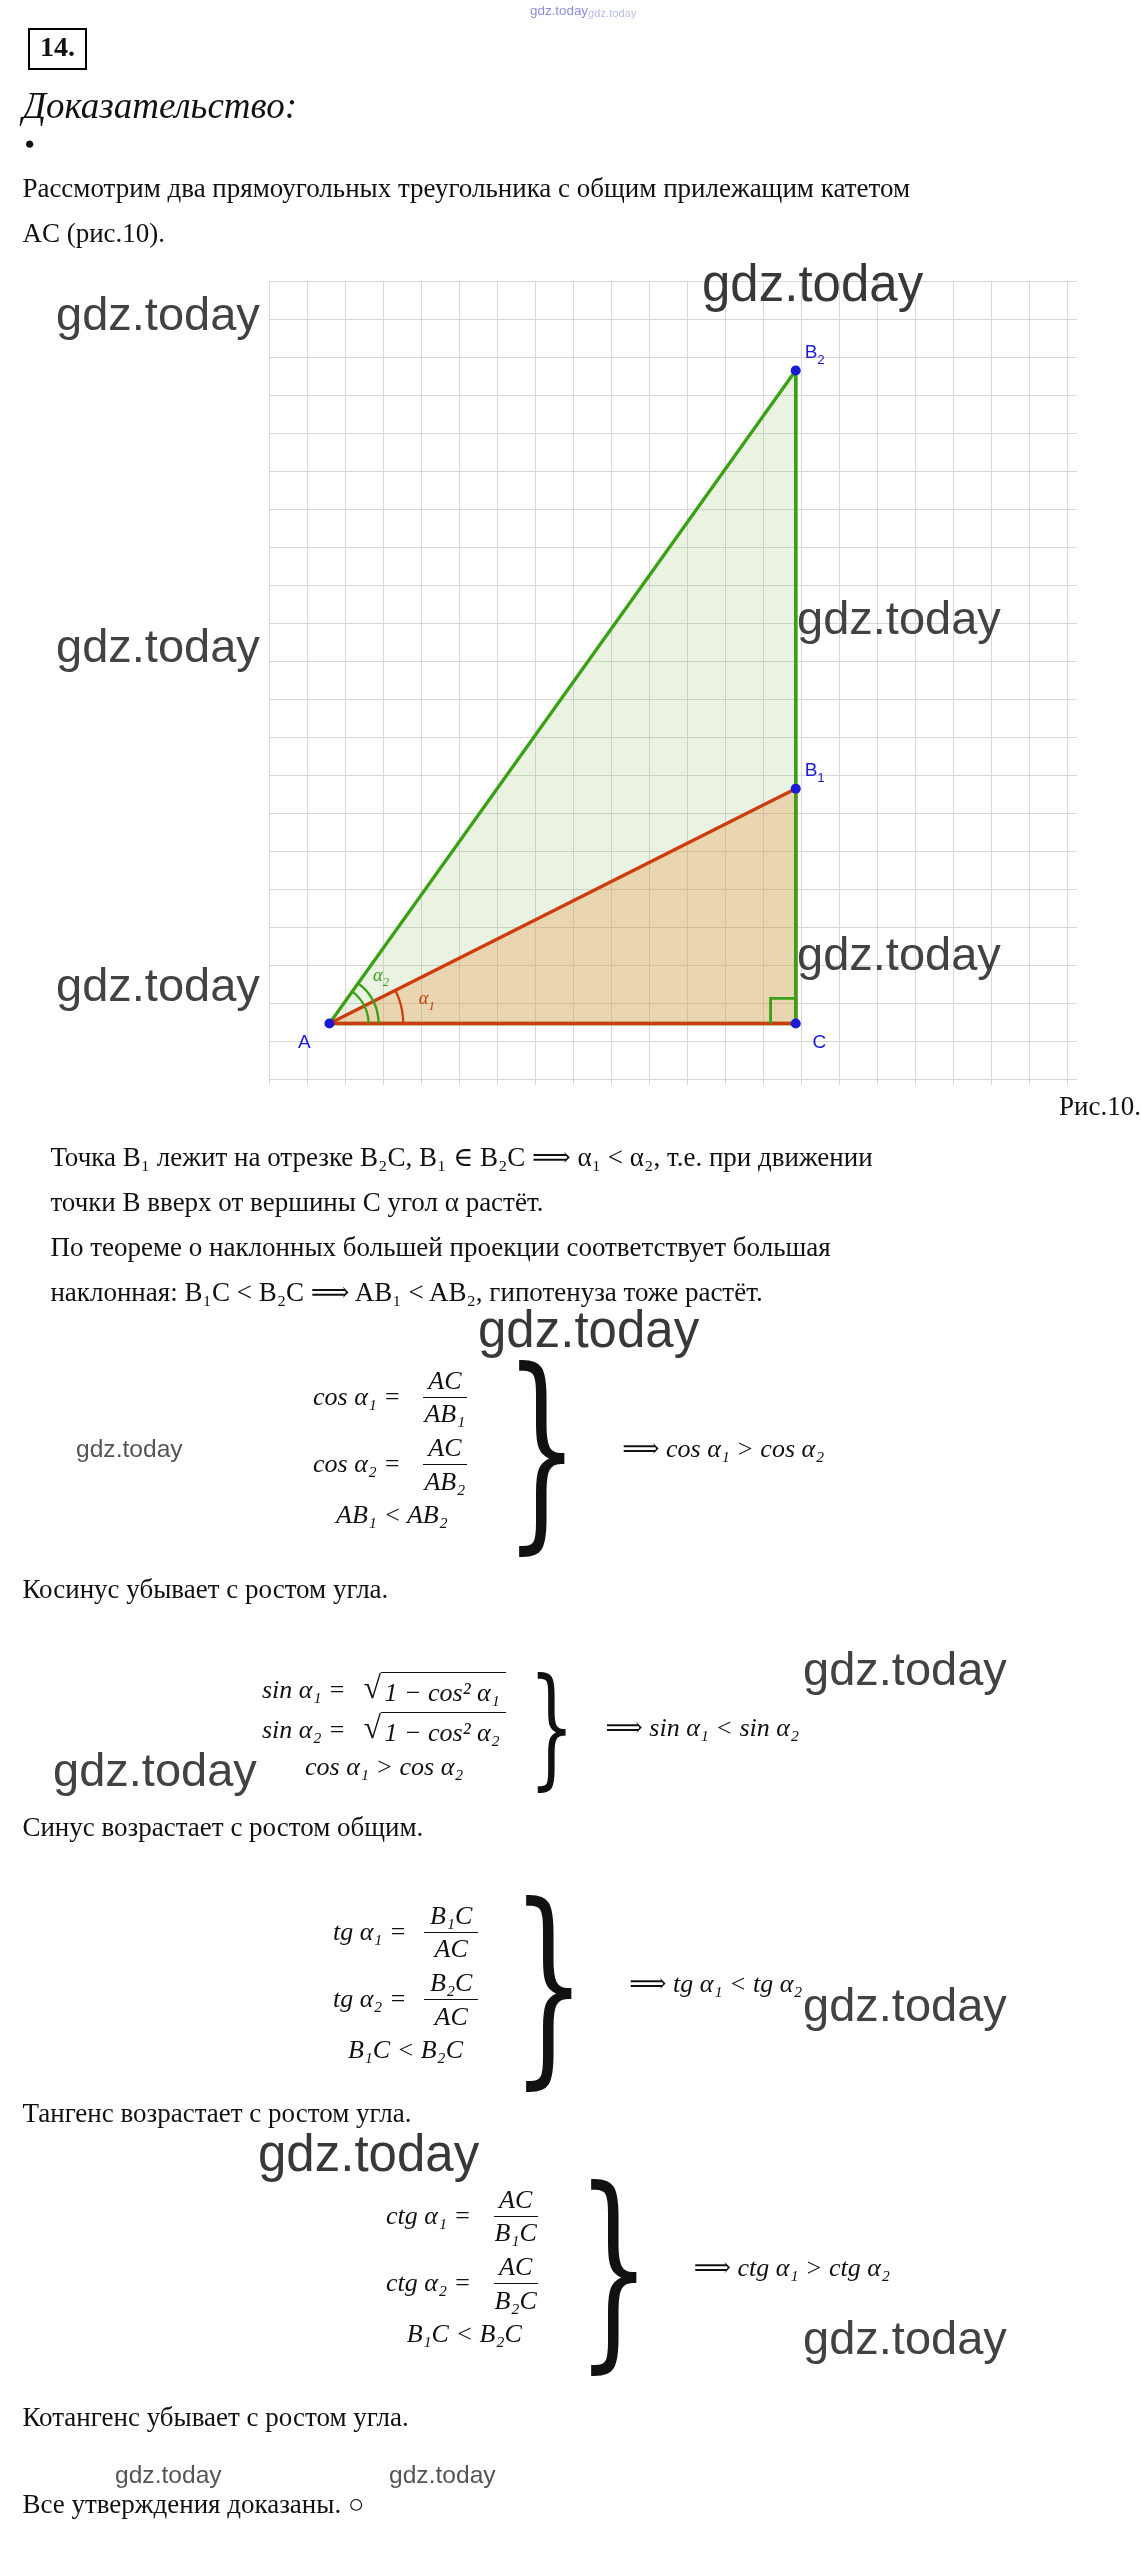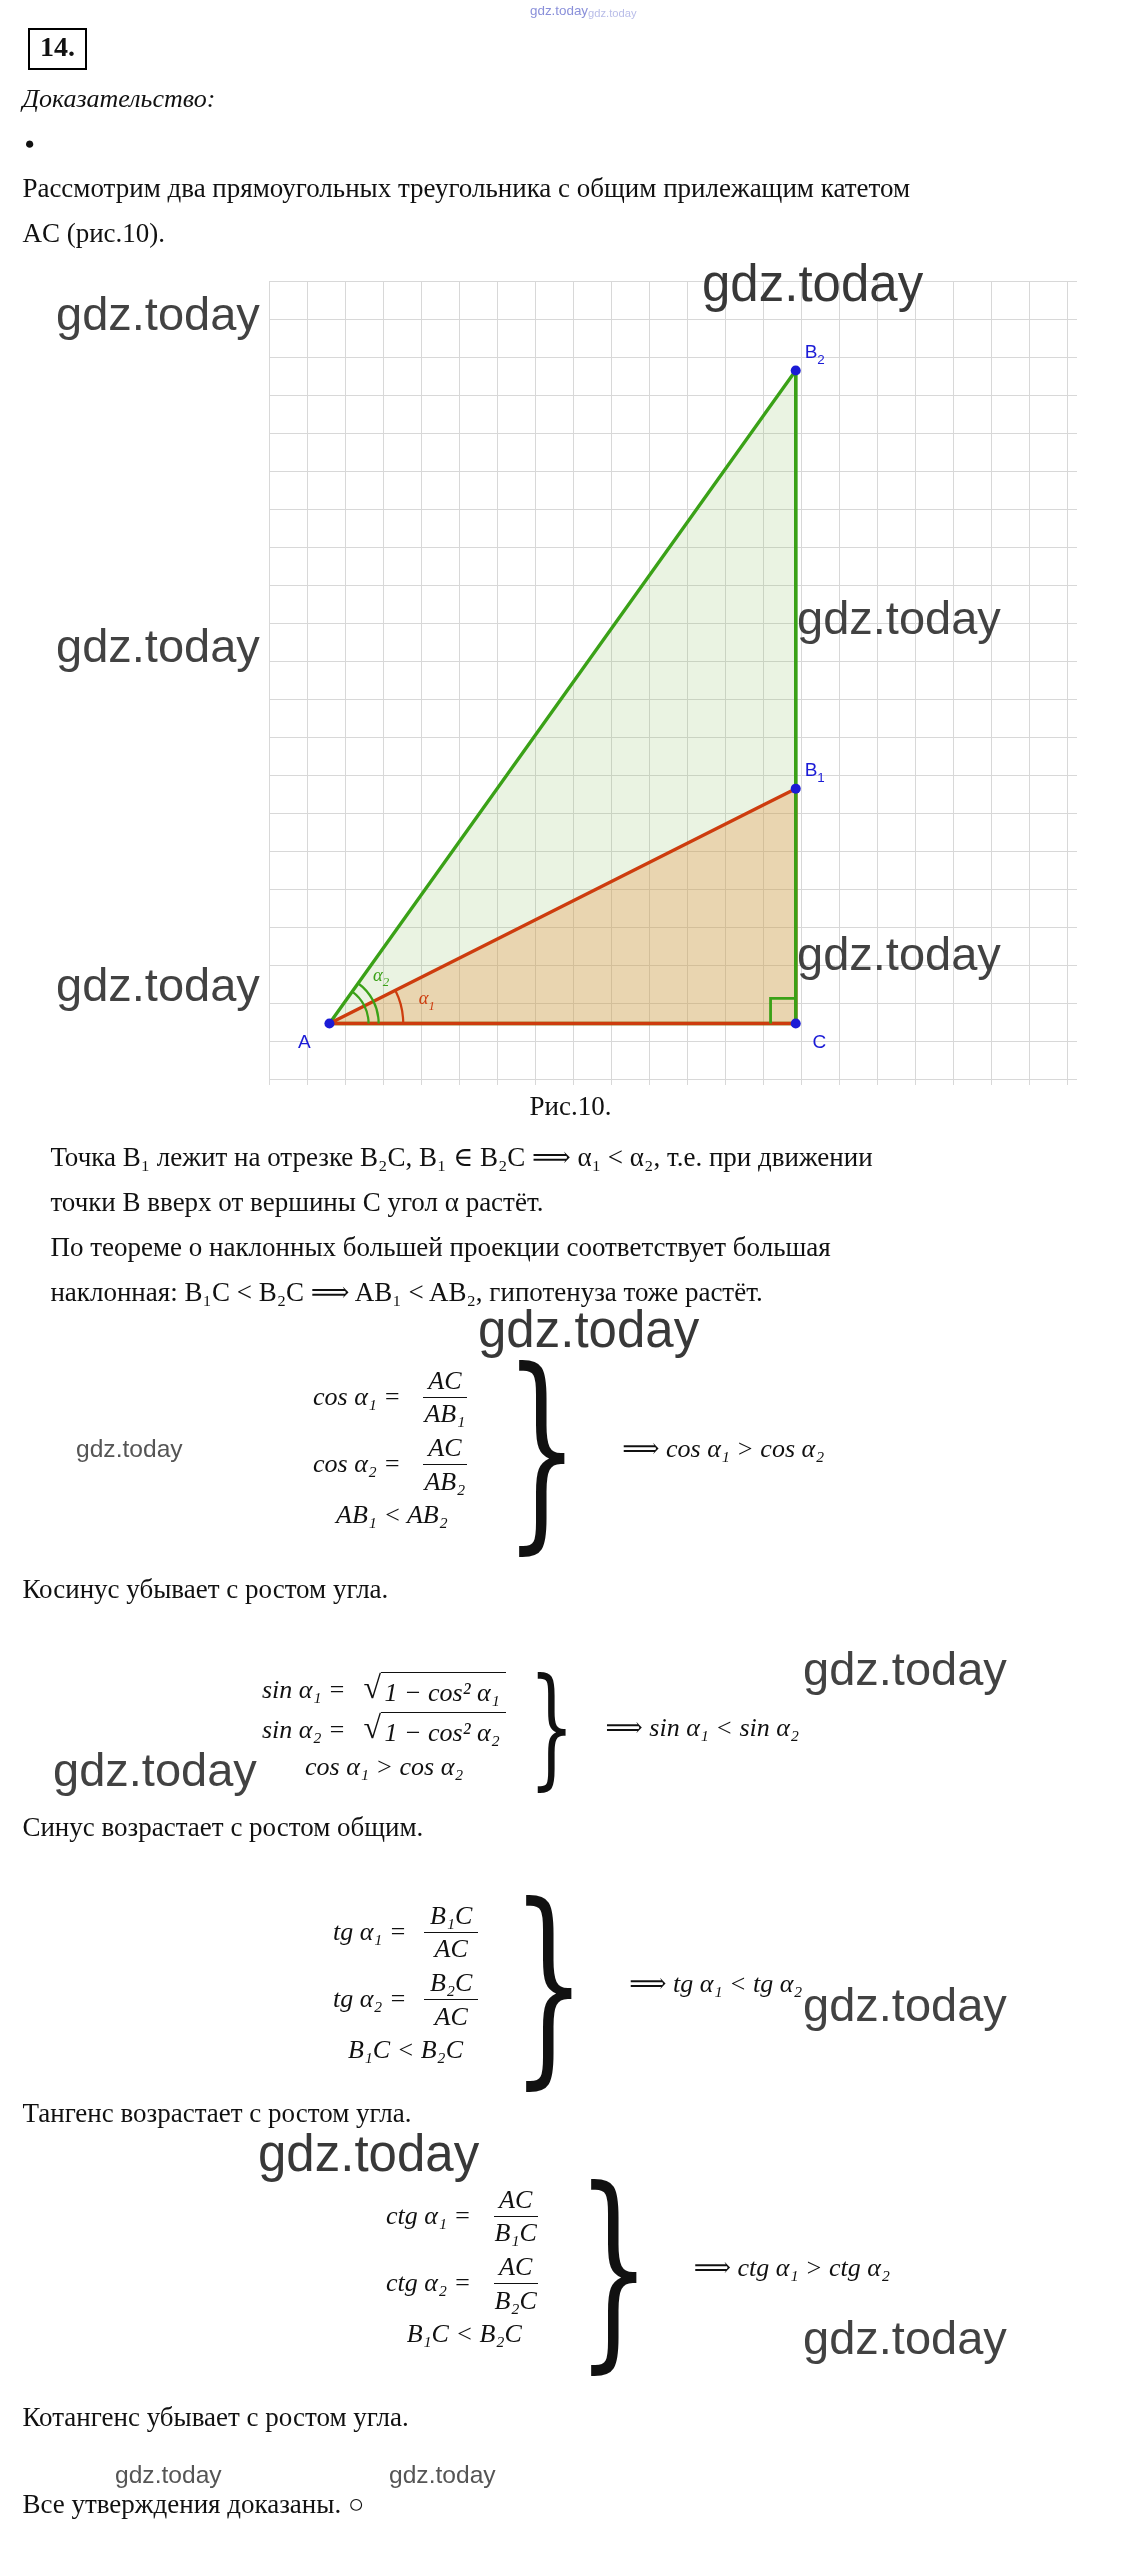--- a/index.html
+++ b/index.html
@@ -5,21 +5,21 @@
   html,body { margin:0; padding:0; }
   body {
     width:1141px; height:2576px; position:relative; background:#ffffff;
     font-family:"Liberation Serif","DejaVu Serif",serif; color:#111;
     overflow:hidden;
   }
   .abs { position:absolute; }
 
   
   .number-box { border:2.2px solid #000; font-weight:bold; font-size:28px; padding:1.1px 10px 4.5px; display:inline-block;margin-left:8px; }
-  .proof { font-style:italic; font-size:26px; }
+  .proof { font-style:italic; font-size:37px; }
   .bullet { font-size:17px; }
   .para { font-size:27px; line-height:45px; white-space:nowrap; }
 
   
   .figure-wrap {
     width:808px; height:804px; background:#fff;
     background-image:
       linear-gradient(to right, var(--grid) 1.1px, transparent 1.1px),
       linear-gradient(to bottom, var(--grid) 1.1px, transparent 1.1px);
     background-size:38px 38px;
@@ -31,21 +31,21 @@
   .right-angle { fill:none; stroke:var(--green); stroke-width:5; }
   .arc-green { fill:none; stroke:var(--green); stroke-width:4; }
   .arc-red   { fill:none; stroke:var(--red);   stroke-width:4; }
   .pt { fill:var(--blue); }
   .pt-label { fill:var(--blue); font-family:"Liberation Sans","DejaVu Sans",sans-serif; font-size:34px; }
   .pt-label .sub { font-size:24px; }
   .angle-label { font-style:italic; font-size:33px; font-family:"Liberation Serif","DejaVu Serif",serif; }
   .angle-label .sub { font-size:23px; }
   .angle-label.g { fill:var(--green); }
   .angle-label.r { fill:var(--red); }
-  .caption { font-size:27px; text-align:center; width:1141px; left:0; }
+  .caption { font-size:27px; text-align:right; width:1141px; left:0; }
 
   
   .mblock { display:flex; align-items:center; }
   .mcol { display:flex; flex-direction:column; align-items:center; row-gap:4.5px; }
   .mrow { display:flex; align-items:center; column-gap:9px; font-size:26px; font-style:italic; white-space:nowrap;gap:18px; }
   .frac { display:inline-flex; flex-direction:column; align-items:center; font-size:26px; line-height:1.12; }
   .frac .num { border-bottom:1.7px solid #111; padding:0 5.6px 1.7px; }
   .frac .den { padding:1.7px 5.6px 0; }
   .tail { font-size:26px; font-style:italic; white-space:nowrap; }
   .sqrt { display:inline-flex; align-items:flex-start; }

